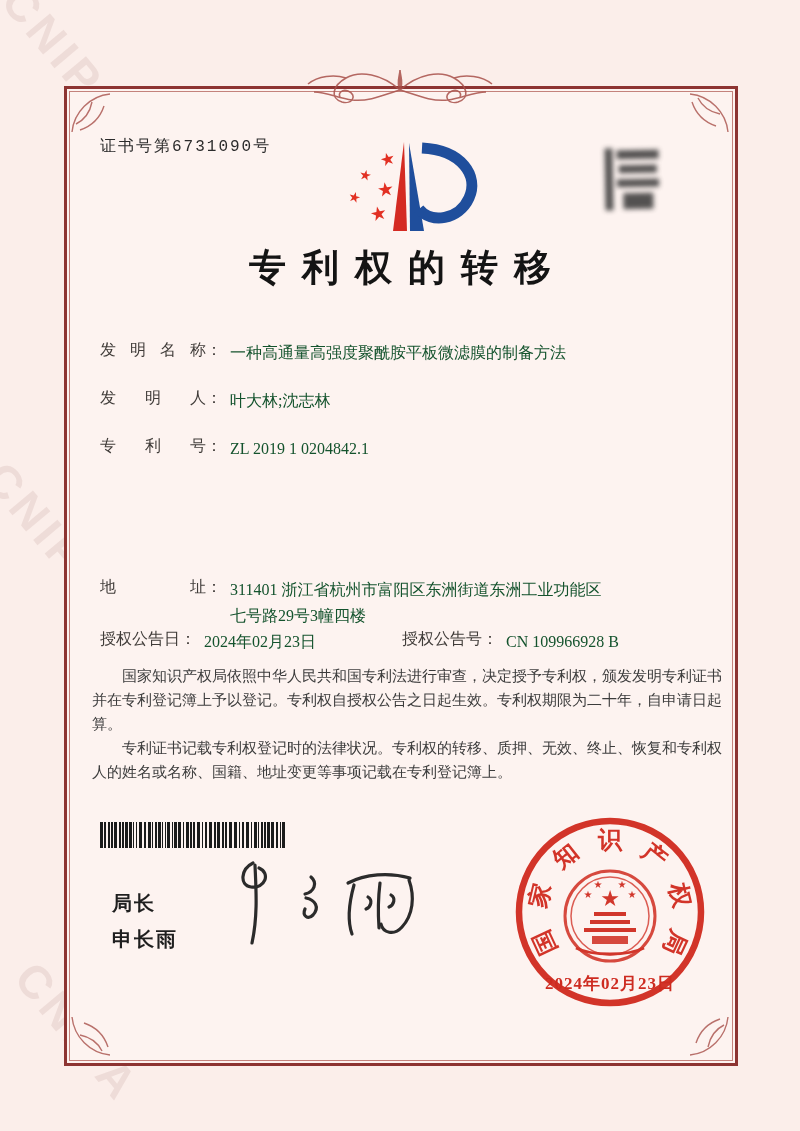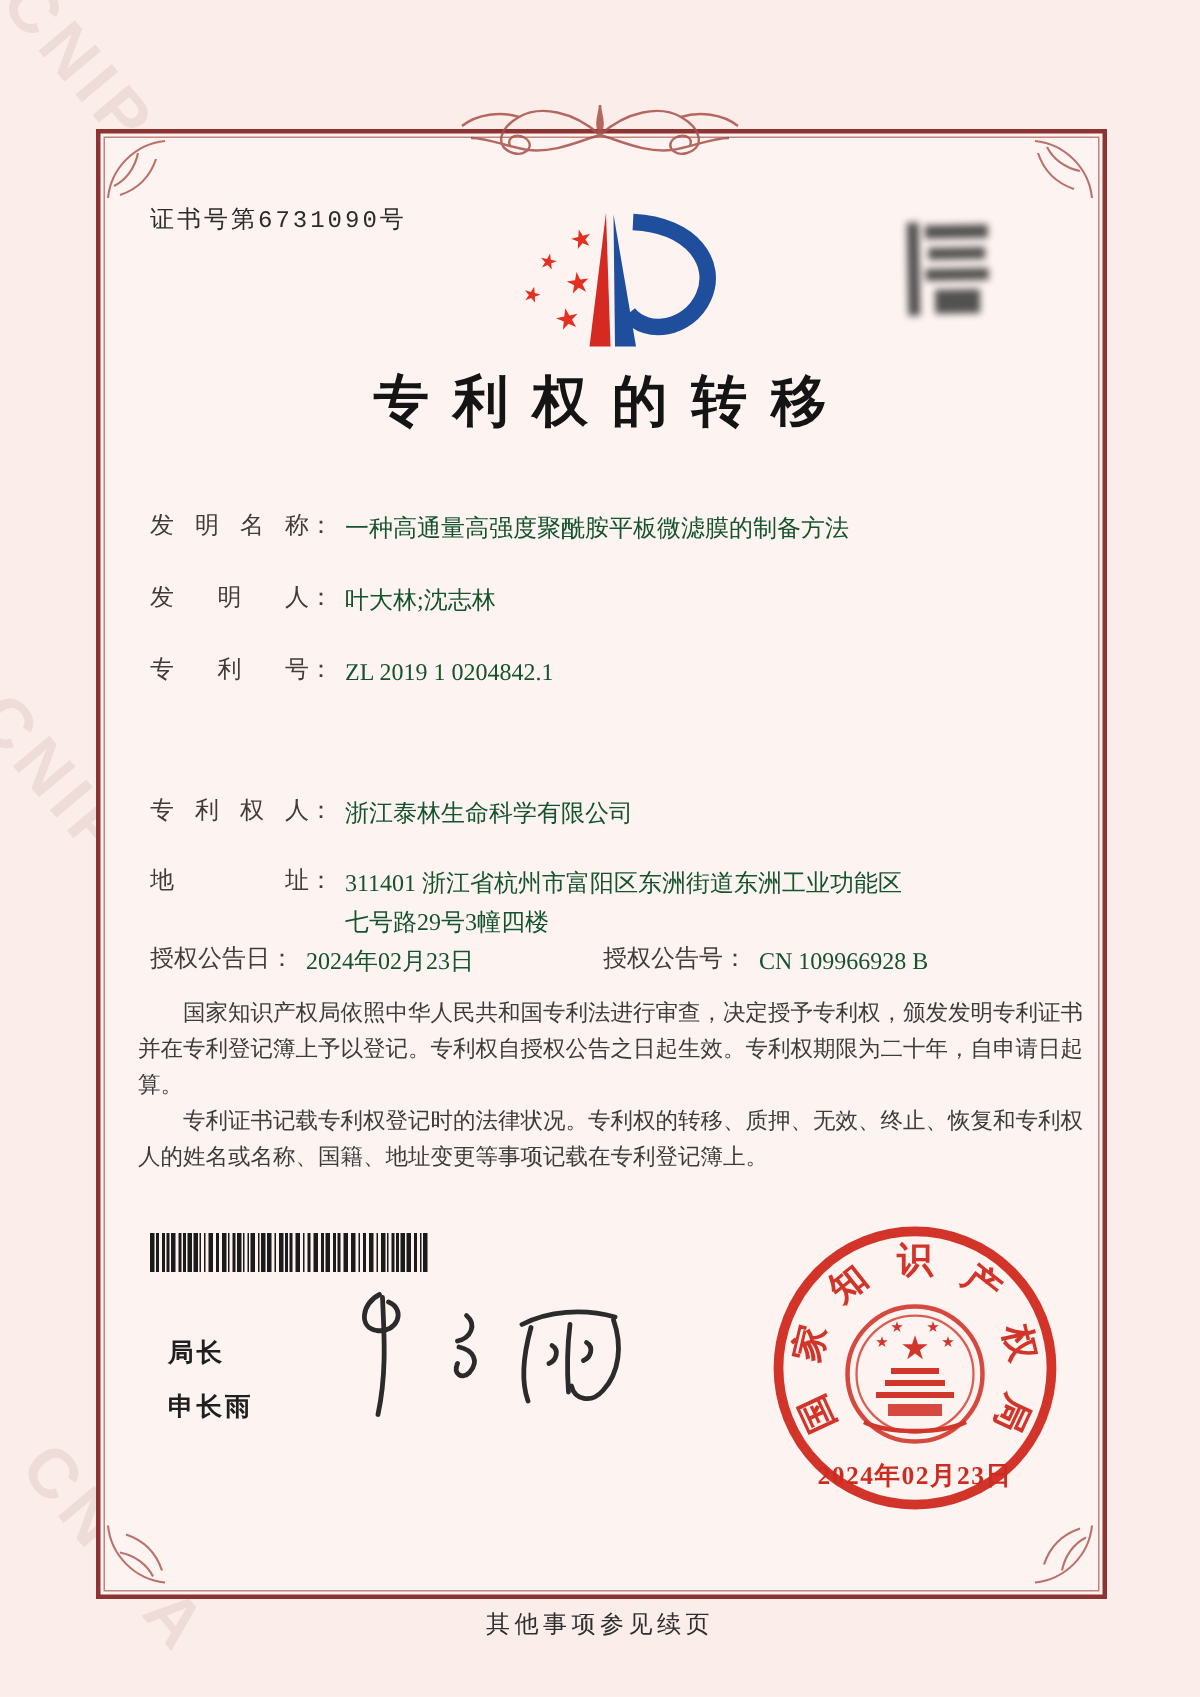--- a/index.html
+++ b/index.html
@@ -39,21 +39,21 @@
   .f-value{display:inline-block;margin-left:8px;vertical-align:top;white-space:pre-line;line-height:26px;color:#14532d;}
   .pair{position:absolute;top:0;}
 
   .para{position:absolute;left:92px;width:630px;font-size:15px;line-height:24px;
         color:#3c3c3c;text-indent:2em;text-align:justify;}
 
   .barcode{position:absolute;left:100px;top:822px;width:262px;height:26px;display:flex;align-items:stretch;}
   .barcode i{background:#1b1b1b;display:block;height:100%;}
 
   .director{position:absolute;left:112px;font-family:"Liberation Sans","DejaVu Sans",sans-serif;
-            font-weight:bold;font-size:17px;color:#1f1f1f;letter-spacing:2px;}
+            font-weight:bold;font-size:20px;color:#1f1f1f;letter-spacing:2px;}
 
   .sig{position:absolute;left:213px;top:853px;width:218px;height:98px;}
 
   
   .seal{position:absolute;left:512px;top:814px;width:196px;height:196px;mix-blend-mode:multiply;opacity:.95;}
   .seal-ring{position:absolute;inset:0;}
   .seal-ring span{position:absolute;left:50%;top:50%;font-size:24px;font-weight:bold;color:#d0291d;
                   font-family:"Liberation Serif","DejaVu Serif",serif;}
   .seal-date{position:absolute;left:0;right:0;top:158px;text-align:center;
              font-size:17px;font-weight:bold;color:#cb1f14;letter-spacing:1px;}
@@ -150,23 +150,20 @@
     <div class="title">专利权的转移</div>
 
     <div class="field" style="top:340px">
       <span class="f-label">发明名称</span><span class="f-colon">：</span><span class="f-value">一种高通量高强度聚酰胺平板微滤膜的制备方法</span>
     </div>
     <div class="field" style="top:388px">
       <span class="f-label">发明人</span><span class="f-colon">：</span><span class="f-value">叶大林;沈志林</span>
     </div>
     <div class="field" style="top:436px">
       <span class="f-label">专利号</span><span class="f-colon">：</span><span class="f-value">ZL 2019 1 0204842.1</span>
-    </div>
-    <div class="field" style="top:530px">
-      <span class="f-label">专利权人</span><span class="f-colon">：</span><span class="f-value">浙江泰林生命科学有限公司</span>
     </div>
     <div class="field" style="top:577px">
       <span class="f-label">地址</span><span class="f-colon">：</span><span class="f-value">311401 浙江省杭州市富阳区东洲街道东洲工业功能区
 七号路29号3幢四楼</span>
     </div>
     <div class="field" style="top:629px">
       <span class="pair" style="left:0">
         <span>授权公告日</span><span>：</span><span class="f-value">2024年02月23日</span>
       </span>
       <span class="pair" style="left:302px">
@@ -273,14 +270,13 @@
           <span style="transform: translate(-50%, -50%) rotate(0deg) translateY(-72px);">识</span>
           <span style="transform: translate(-50%, -50%) rotate(38.3333deg) translateY(-72px);">产</span>
           <span style="transform: translate(-50%, -50%) rotate(76.6667deg) translateY(-72px);">权</span>
           <span style="transform: translate(-50%, -50%) rotate(115deg) translateY(-72px);">局</span>
         </div>
       <div class="seal-date">2024年02月23日</div>
     </div>
 
   </div>
 
-  <div class="cont-note">其他事项参见续页</div>
 </div>
 
 </body></html>

